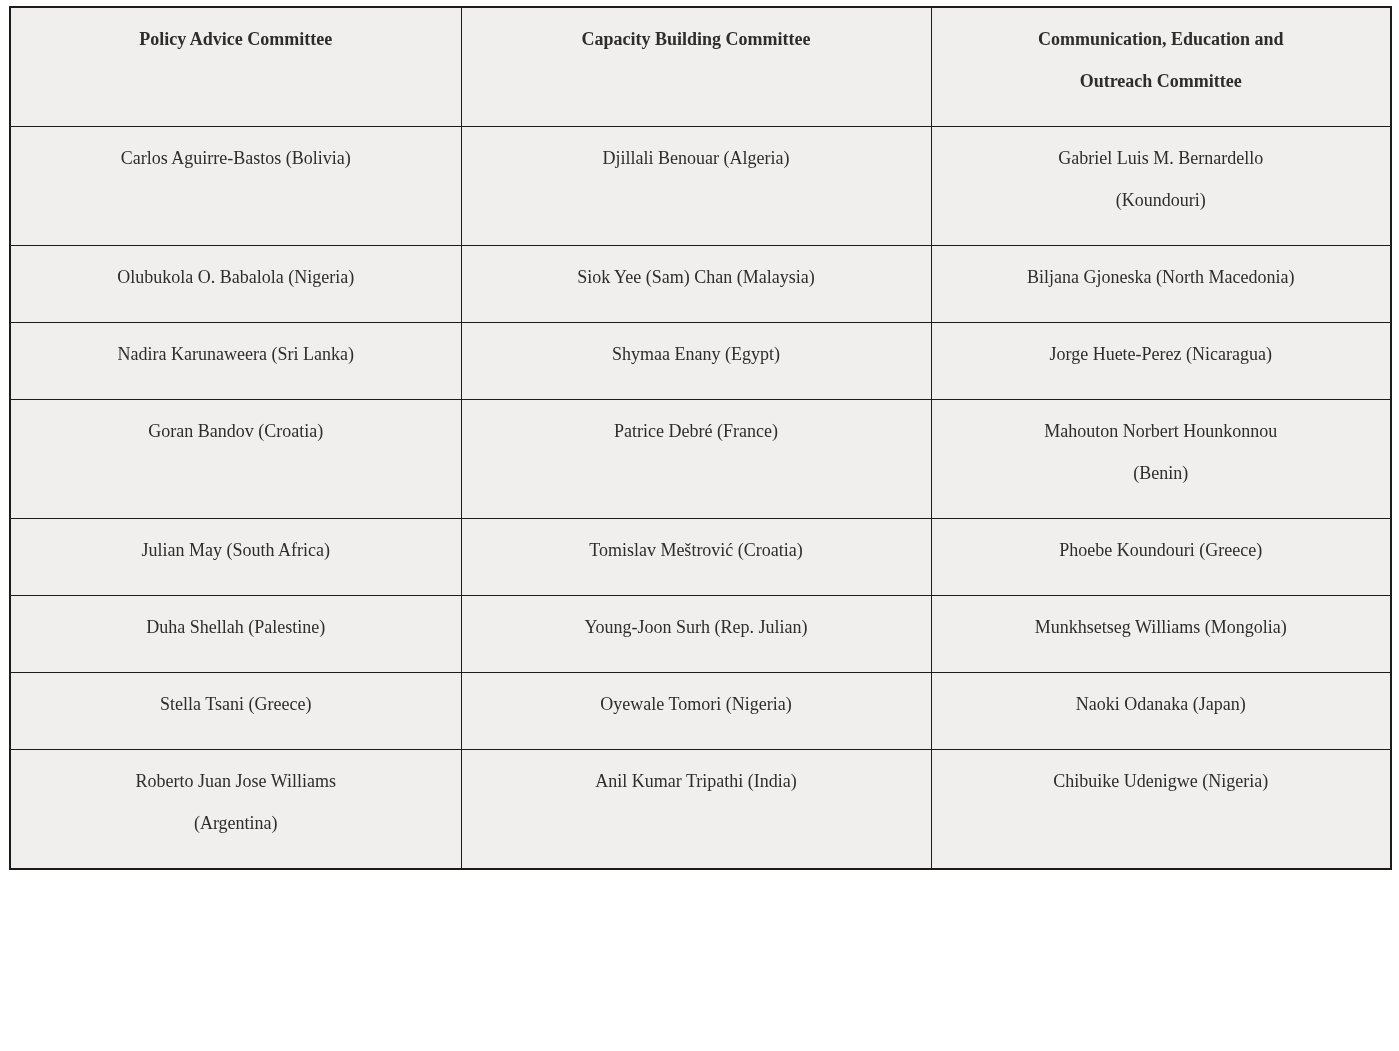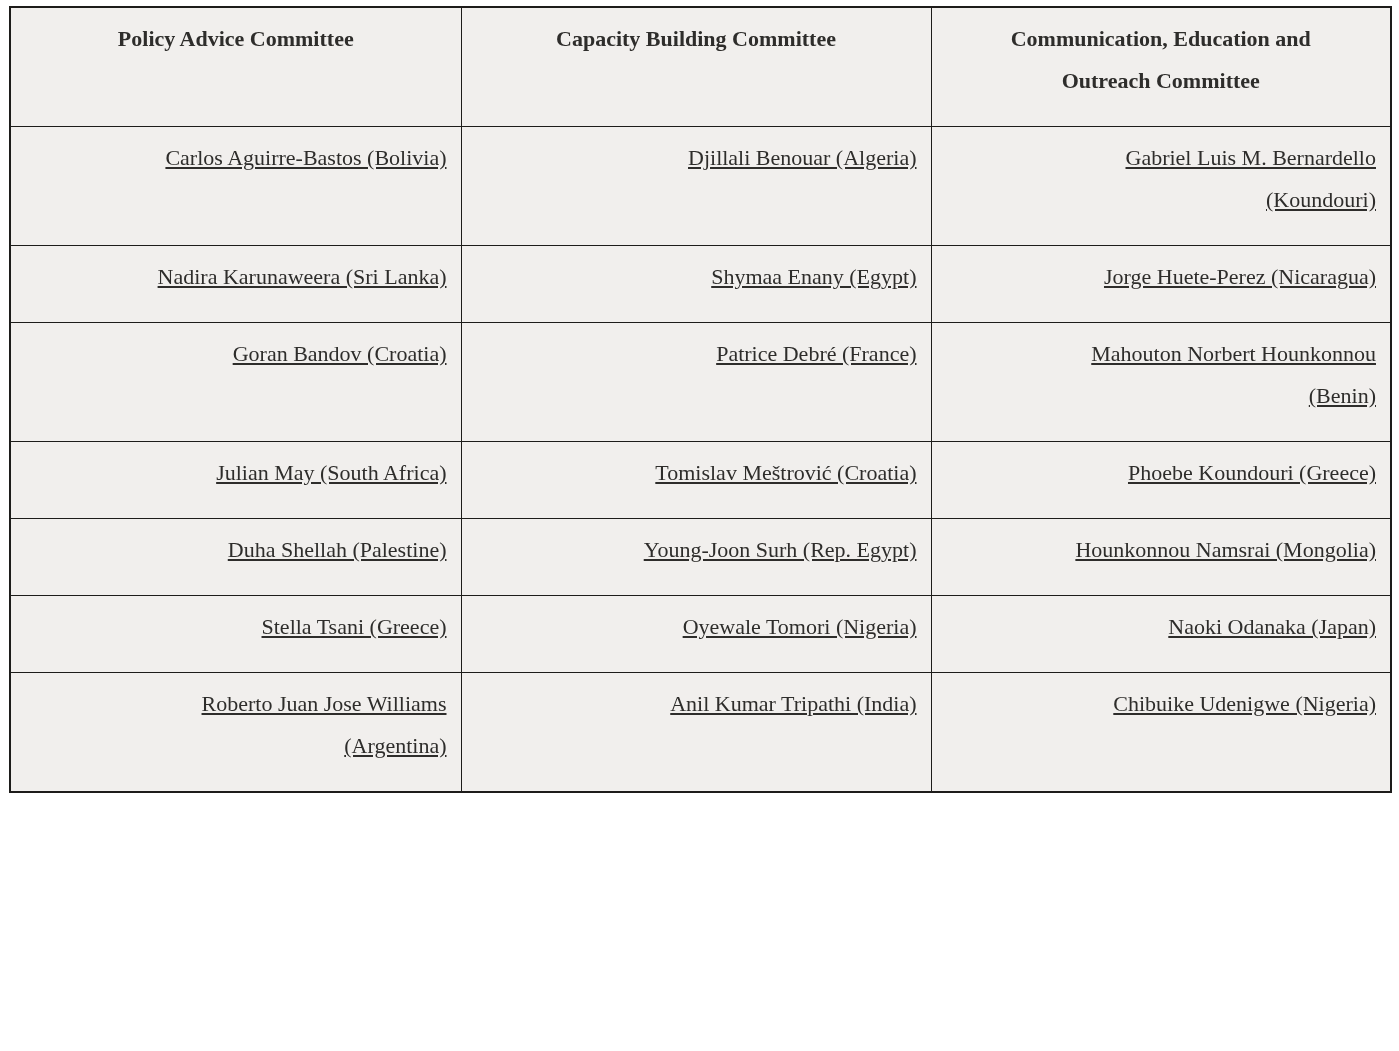--- a/index.html
+++ b/index.html
@@ -24,34 +24,33 @@
     background: #f1efed;
     border: 2px solid #1d1c1a;
   }
   table.committees th,
   table.committees td {
     border: 1.5px solid #1d1c1a;
     box-sizing: border-box;
     vertical-align: top;
     padding: 10px 14px 24px 14px;
     font-family: "Liberation Serif", "DejaVu Serif", serif;
-    font-size: 22px;
+    font-size: 18px;
     line-height: 42px;
     color: #2e2d2b;
     white-space: pre-line;
     overflow: hidden;
   }
   table.committees th {
     font-weight: bold;
     text-align: center;
     height: 118px;
   }
   table.committees td {
-    text-align: right;
-    text-decoration: underline;
+    text-align: center;
   }
   td.single { height: 76px; }
   td.double { height: 118px; }
   .col-1 { width: 451px; }
   .col-2 { width: 470px; }
   .col-3 { width: 460px; }
 </style>
 </head>
 <body>
 
@@ -71,39 +70,44 @@
       </tr>
     </thead>
     <tbody>
       <tr>
         <td class="double">Carlos Aguirre-Bastos (Bolivia)</td>
         <td class="double">Djillali Benouar (Algeria)</td>
         <td class="double">Gabriel Luis M. Bernardello
 (Koundouri)</td>
       </tr>
       <tr>
+        <td class="single">Olubukola O. Babalola (Nigeria)</td>
+        <td class="single">Siok Yee (Sam) Chan (Malaysia)</td>
+        <td class="single">Biljana Gjoneska (North Macedonia)</td>
+      </tr>
+      <tr>
         <td class="single">Nadira Karunaweera (Sri Lanka)</td>
         <td class="single">Shymaa Enany (Egypt)</td>
         <td class="single">Jorge Huete-Perez (Nicaragua)</td>
       </tr>
       <tr>
         <td class="double">Goran Bandov (Croatia)</td>
         <td class="double">Patrice Debré (France)</td>
         <td class="double">Mahouton Norbert Hounkonnou
 (Benin)</td>
       </tr>
       <tr>
         <td class="single">Julian May (South Africa)</td>
         <td class="single">Tomislav Meštrović (Croatia)</td>
         <td class="single">Phoebe Koundouri (Greece)</td>
       </tr>
       <tr>
         <td class="single">Duha Shellah (Palestine)</td>
-        <td class="single">Young-Joon Surh (Rep. Egypt)</td>
-        <td class="single">Hounkonnou Namsrai (Mongolia)</td>
+        <td class="single">Young-Joon Surh (Rep. Julian)</td>
+        <td class="single">Munkhsetseg Williams (Mongolia)</td>
       </tr>
       <tr>
         <td class="single">Stella Tsani (Greece)</td>
         <td class="single">Oyewale Tomori (Nigeria)</td>
         <td class="single">Naoki Odanaka (Japan)</td>
       </tr>
       <tr>
         <td class="double">Roberto Juan Jose Williams
 (Argentina)</td>
         <td class="double">Anil Kumar Tripathi (India)</td>

